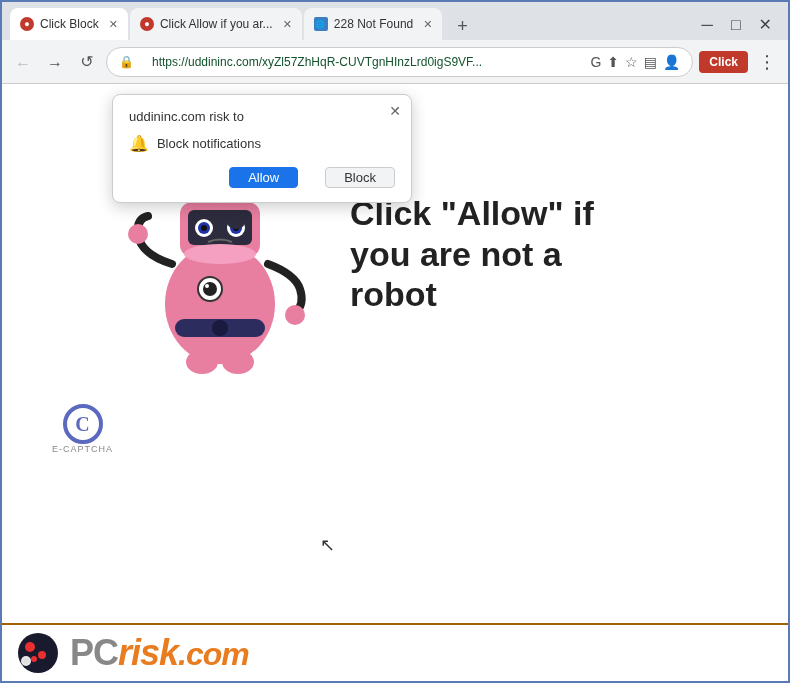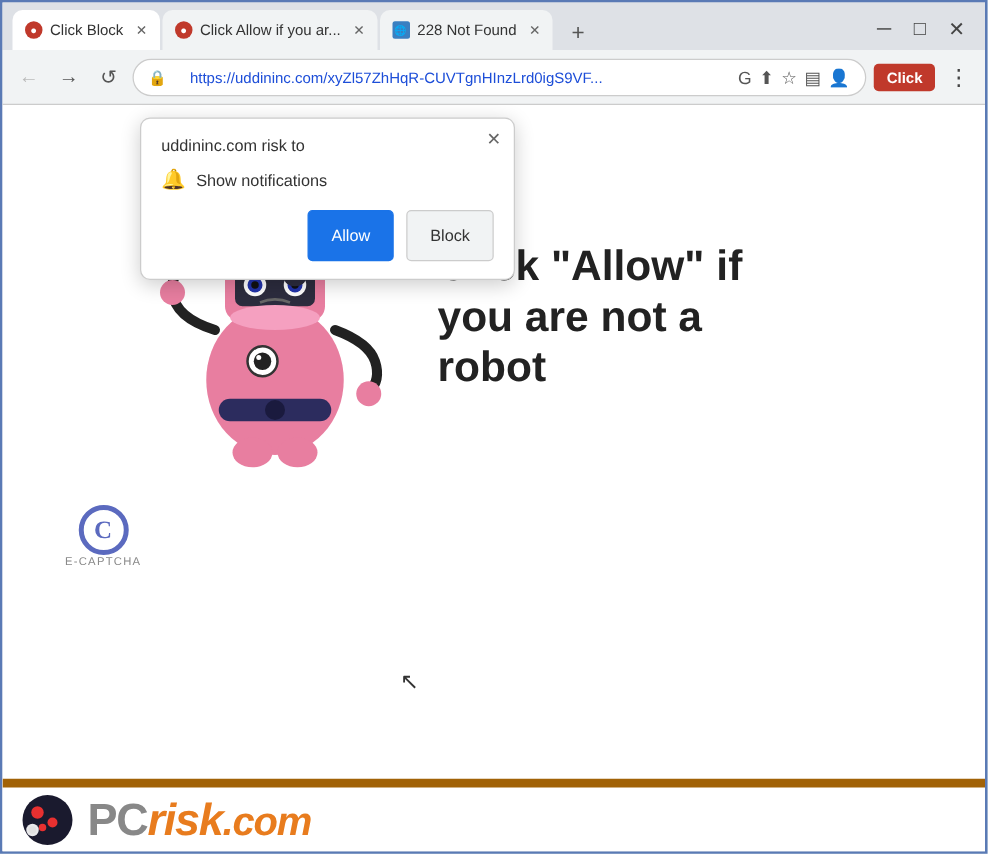--- a/index.html
+++ b/index.html
@@ -126,21 +126,21 @@
       flex: 1;
       gap: 6px;
       height: 30px;
     }
     .url-lock {
       font-size: 12px;
       color: #555;
     }
     .url-text {
       font-size: 12px;
-      color: #1d4ed8;
+      color: #14532d;
       flex: 1;
       white-space: nowrap;
       overflow: hidden;
       text-overflow: ellipsis;
       padding-left: 12px;
     }
     .url-icons {
       display: flex;
       gap: 6px;
       align-items: center;
@@ -215,35 +215,36 @@
     .popup-notification-text {
       font-size: 13px;
       color: #333;
     }
     .popup-buttons {
       display: flex;
       justify-content: flex-end;
       gap: 10px;
     }
     .popup-btn {
-      padding: 12px 18px;
+      padding: 2px 18px;
       border-radius: 4px;
       font-size: 13px;
       cursor: pointer;
       border: 1px solid transparent;
     }
     .popup-btn.allow {
       background: #1a73e8;
       color: #fff;
       border-color: #1a73e8;
     }
     .popup-btn.block {
       background: #f1f3f4;
       color: #333;
       border-color: #ccc;
+      margin-left: 17px;
     }
 
     
     .main-content {
       display: flex;
       flex-direction: column;
       align-items: center;
       justify-content: flex-start;
       padding: 30px 20px 20px;
       height: 100%;
@@ -302,21 +303,21 @@
       text-align: center;
     }
 
     
     .pcrisk-footer {
       position: absolute;
       bottom: 0;
       left: 0;
       right: 0;
       background: #fff;
-      border-top: 7px solid #a16207;
+      border-top: 2px solid #a16207;
       padding: 18px 14px;
       display: flex;
       align-items: center;
       gap: 10px;
       height: 58px;
     }
     .pcrisk-logo-icon {
       width: 44px;
       height: 44px;
       position: relative;
@@ -403,21 +404,21 @@
     <span class="menu-dots">⋮</span>
   </div>
 
   <div class="page-content">
 
     <div class="notification-popup">
       <span class="popup-close">✕</span>
       <div class="popup-title">uddininc.com risk to</div>
       <div class="popup-notification-row">
         <span class="bell-icon">🔔</span>
-        <span class="popup-notification-text">Show notifications</span>
+        <span class="popup-notification-text">Block notifications</span>
       </div>
       <div class="popup-buttons">
         <button class="popup-btn allow">Allow</button>
         <button class="popup-btn block">Block</button>
       </div>
     </div>
 
     <div class="main-content">
       <div class="robot-area">
 

